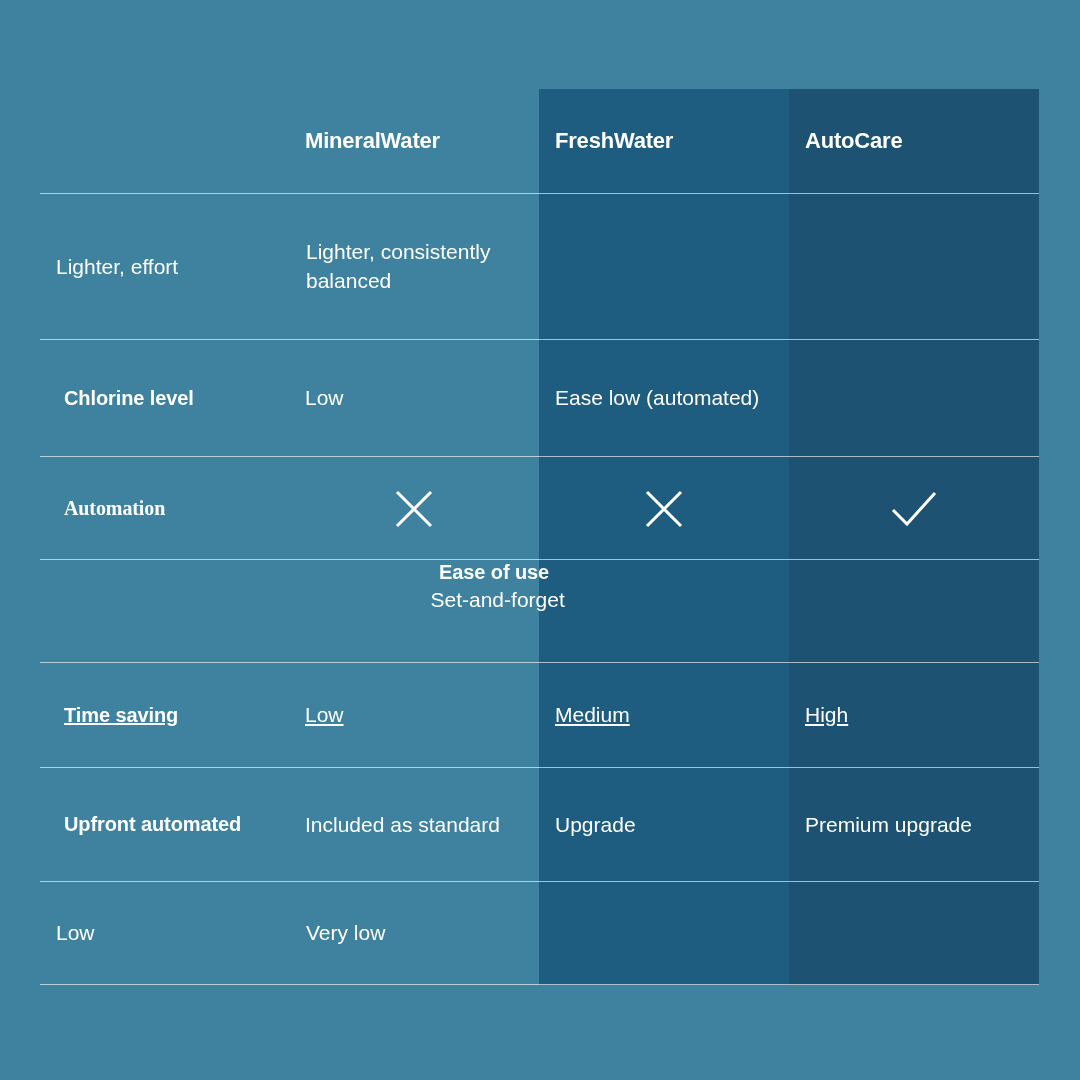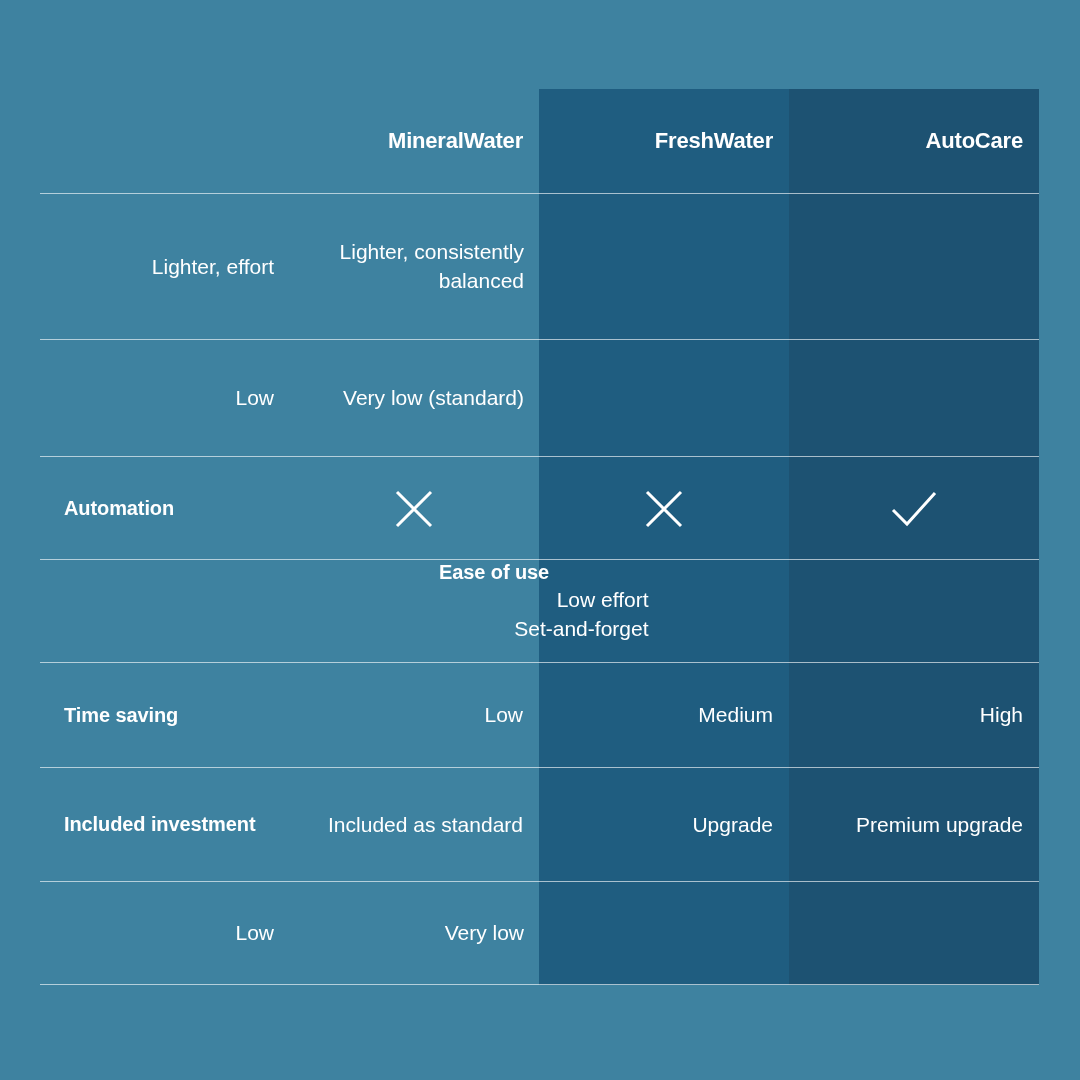--- a/index.html
+++ b/index.html
@@ -76,21 +76,21 @@
     text-align: left;
     font-weight: bold;
     font-size: 20px;
     line-height: 1.28;
     letter-spacing: -0.1px;
   }
 
   .cell.value {
     width: 250px;
     justify-content: center;
-    text-align: right;
+    text-align: left;
     font-size: 21px;
     line-height: 1.38;
     font-weight: 400;
     padding: 0 16px;
   }
 
   .cell.value .txt {
     display: block;
     width: 100%;
   }
@@ -101,23 +101,23 @@
   }
   .row.header .cell.value {
     font-weight: bold;
     font-size: 22px;
     letter-spacing: -0.2px;
   }
 
   
   .row.r1 { height: 146px; }
   .row.r2 { height: 117px; }
-  .row.r3 { height: 103px; }
+  .row.r3 { height: 103px; font-family: Liberation Serif, serif; }
   .row.r4 { height: 103px; flex-direction: column; }
-  .row.r5 { height: 105px; }
+  .row.r5 { height: 105px; text-decoration: underline; }
   .row.r6 { height: 114px; }
   .row.r7 { height: 103px; }
 
   
   .icon-mark {
     display: block;
     margin: 0 auto;
   }
 </style>
 </head>
@@ -146,25 +146,26 @@
     <div class="row r1 divider-below">
       <div class="cell value">
         <span class="txt">Lighter, effort</span>
       </div>
       <div class="cell value">
         <span class="txt">Lighter, consistently balanced</span>
       </div>
     </div>
 
     <div class="row r2 divider-below">
+      <div class="cell feature">Chlorine level</div>
       <div class="cell value">
         <span class="txt">Low</span>
       </div>
       <div class="cell value">
-        <span class="txt">Very low (standard)</span>
+        <span class="txt">Ease low (automated)</span>
       </div>
     </div>
 
     <div class="row r3 divider-below">
       <div class="cell feature">Automation</div>
       <div class="cell value">
         <svg class="icon-mark" width="46" height="46" viewBox="0 0 46 46" aria-hidden="true">
           <path d="M6 6 L40 40 M40 6 L6 40" stroke="#ffffff" stroke-width="3" fill="none" stroke-linecap="butt"></path>
         </svg>
       </div>
@@ -176,42 +177,39 @@
       <div class="cell value">
         <svg class="icon-mark" width="52" height="46" viewBox="0 0 52 46" aria-hidden="true">
           <path d="M5 24 L19 38 L47 7" stroke="#ffffff" stroke-width="3" fill="none" stroke-linecap="butt" stroke-linejoin="miter"></path>
         </svg>
       </div>
     </div>
 
     <div class="row r4 divider-below">
       <div class="cell feature">Ease of use</div>
       <div class="cell value">
-        <span class="txt">Low effort</span>
-      </div>
-      <div class="cell value">
         <span class="txt">Set-and-forget</span>
       </div>
     </div>
 
     <div class="row r5 divider-below">
       <div class="cell feature">Time saving</div>
       <div class="cell value">
         <span class="txt">Low</span>
       </div>
       <div class="cell value">
         <span class="txt">Medium</span>
       </div>
       <div class="cell value">
         <span class="txt">High</span>
       </div>
     </div>
 
     <div class="row r6 divider-below">
-      <div class="cell feature">Included investment</div>
+      <div class="cell feature">Upfront automated</div>
       <div class="cell value">
         <span class="txt">Included as standard</span>
       </div>
       <div class="cell value">
         <span class="txt">Upgrade</span>
       </div>
       <div class="cell value">
         <span class="txt">Premium upgrade</span>
       </div>
     </div>

